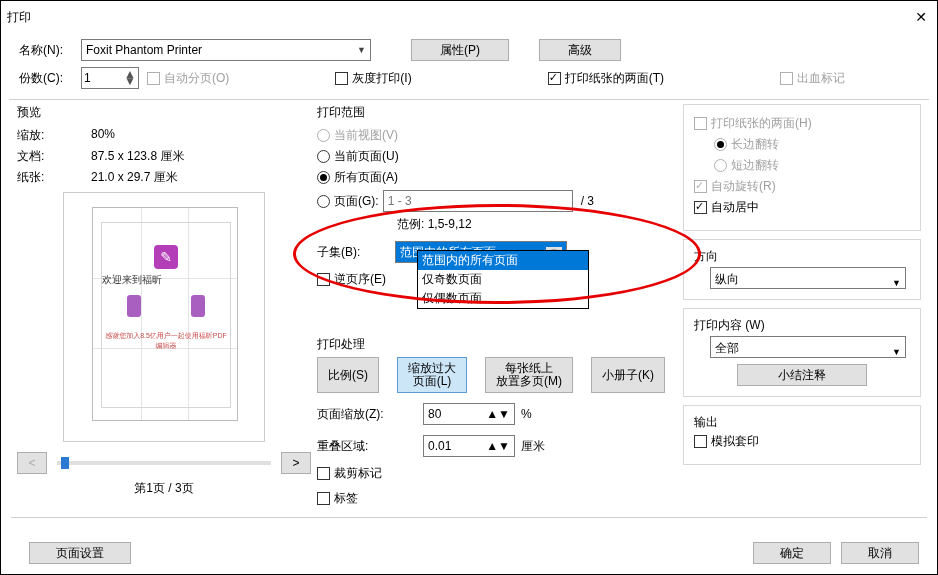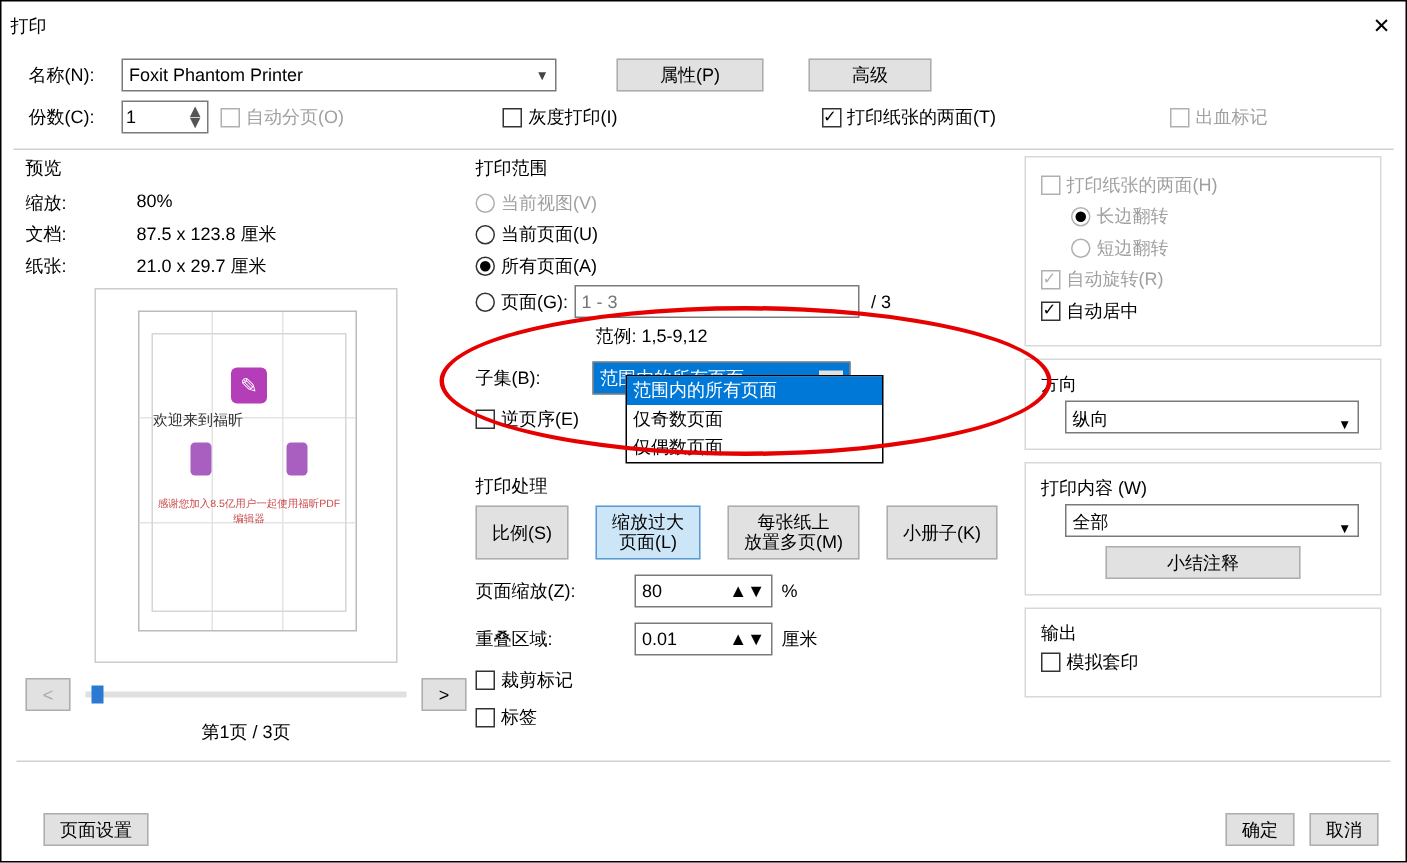--- a/index.html
+++ b/index.html
@@ -58,34 +58,34 @@
 .example-lbl { margin-left: 80px; margin-top: 2px; }
 .subset-row { display: flex; align-items: center; gap: 6px; margin-top: 8px; }
 .subset-lbl { width: 72px; }
 .subset-sel { width: 172px; height: 22px; border: 1px solid #7a7a7a; background: #0078d7; color: #fff; display: flex; align-items: center; padding: 0 4px; justify-content: space-between; }
 .subset-sel .arrow { background: #e1e1e1; color: #000; width: 16px; text-align: center; font-size: 9px; }
 .subset-drop { position: absolute; left: 100px; top: 146px; width: 172px; border: 1px solid #000; background: #fff; z-index: 10; }
 .subset-drop .opt { padding: 1px 4px; }
 .subset-drop .opt.sel { background: #0078d7; color: #fff; }
 .reverse-row { margin-top: 4px; }
 .ellipse { position: absolute; left: -24px; top: 100px; width: 408px; height: 100px; border: 3px solid #e60000; border-radius: 50%; pointer-events: none; z-index: 20; }
-.handling-hdr { margin-top: 28px; margin-bottom: 4px; }
+.handling-hdr { margin-top: 48px; margin-bottom: 4px; }
 .handling-row { display: flex; gap: 18px; align-items: center; }
 .hbtn { height: 36px; border: 1px solid #adadad; background: #e1e1e1; display: flex; flex-direction: column; align-items: center; justify-content: center; cursor: pointer; padding: 0 10px; line-height: 13px; }
 .hbtn.sel { background: #cde6f7; border-color: #5a9bd4; }
 .scale-row { display: flex; align-items: center; margin-top: 10px; gap: 6px;}
 .scale-lbl { width: 100px; }
 .spin2 { width: 92px; height: 22px; border: 1px solid #7a7a7a; display: flex; align-items: center; justify-content: space-between; padding: 0 4px;}
 .chk-row2 { display: flex; align-items: flex-start; margin-top: 8px; }
 .right-sec .chk-row2 { margin-bottom: 4px; margin-top: 2px;}
 .indent { margin-left: 20px; }
 .sel-wide { width: 196px; height: 22px; border: 1px solid #7a7a7a; display: flex; align-items: flex-end; justify-content: space-between; padding: 0 4px; margin-top: 2px; margin-left: 16px;}
 .footer { position: absolute; bottom: 10px; left: 0; right: 0; display: flex; padding: 0 18px; align-items: center;}
 .footer .spacer { flex: 1; }
-.footer .btn { padding: 0 10px; margin-left: 10px; }
+.footer .btn { padding: 0 26px; margin-left: 10px; }
 .dim { color: #aaa; }
 .hr2 { border: none; border-top: 1px solid #d0d0d0; margin: 6px 10px 8px 10px; }
 </style>
 </head>
 <body>
 
 <div class="titlebar">
   <span class="title-text">打印</span>
   <span class="close-btn">✕</span>
 </div>

